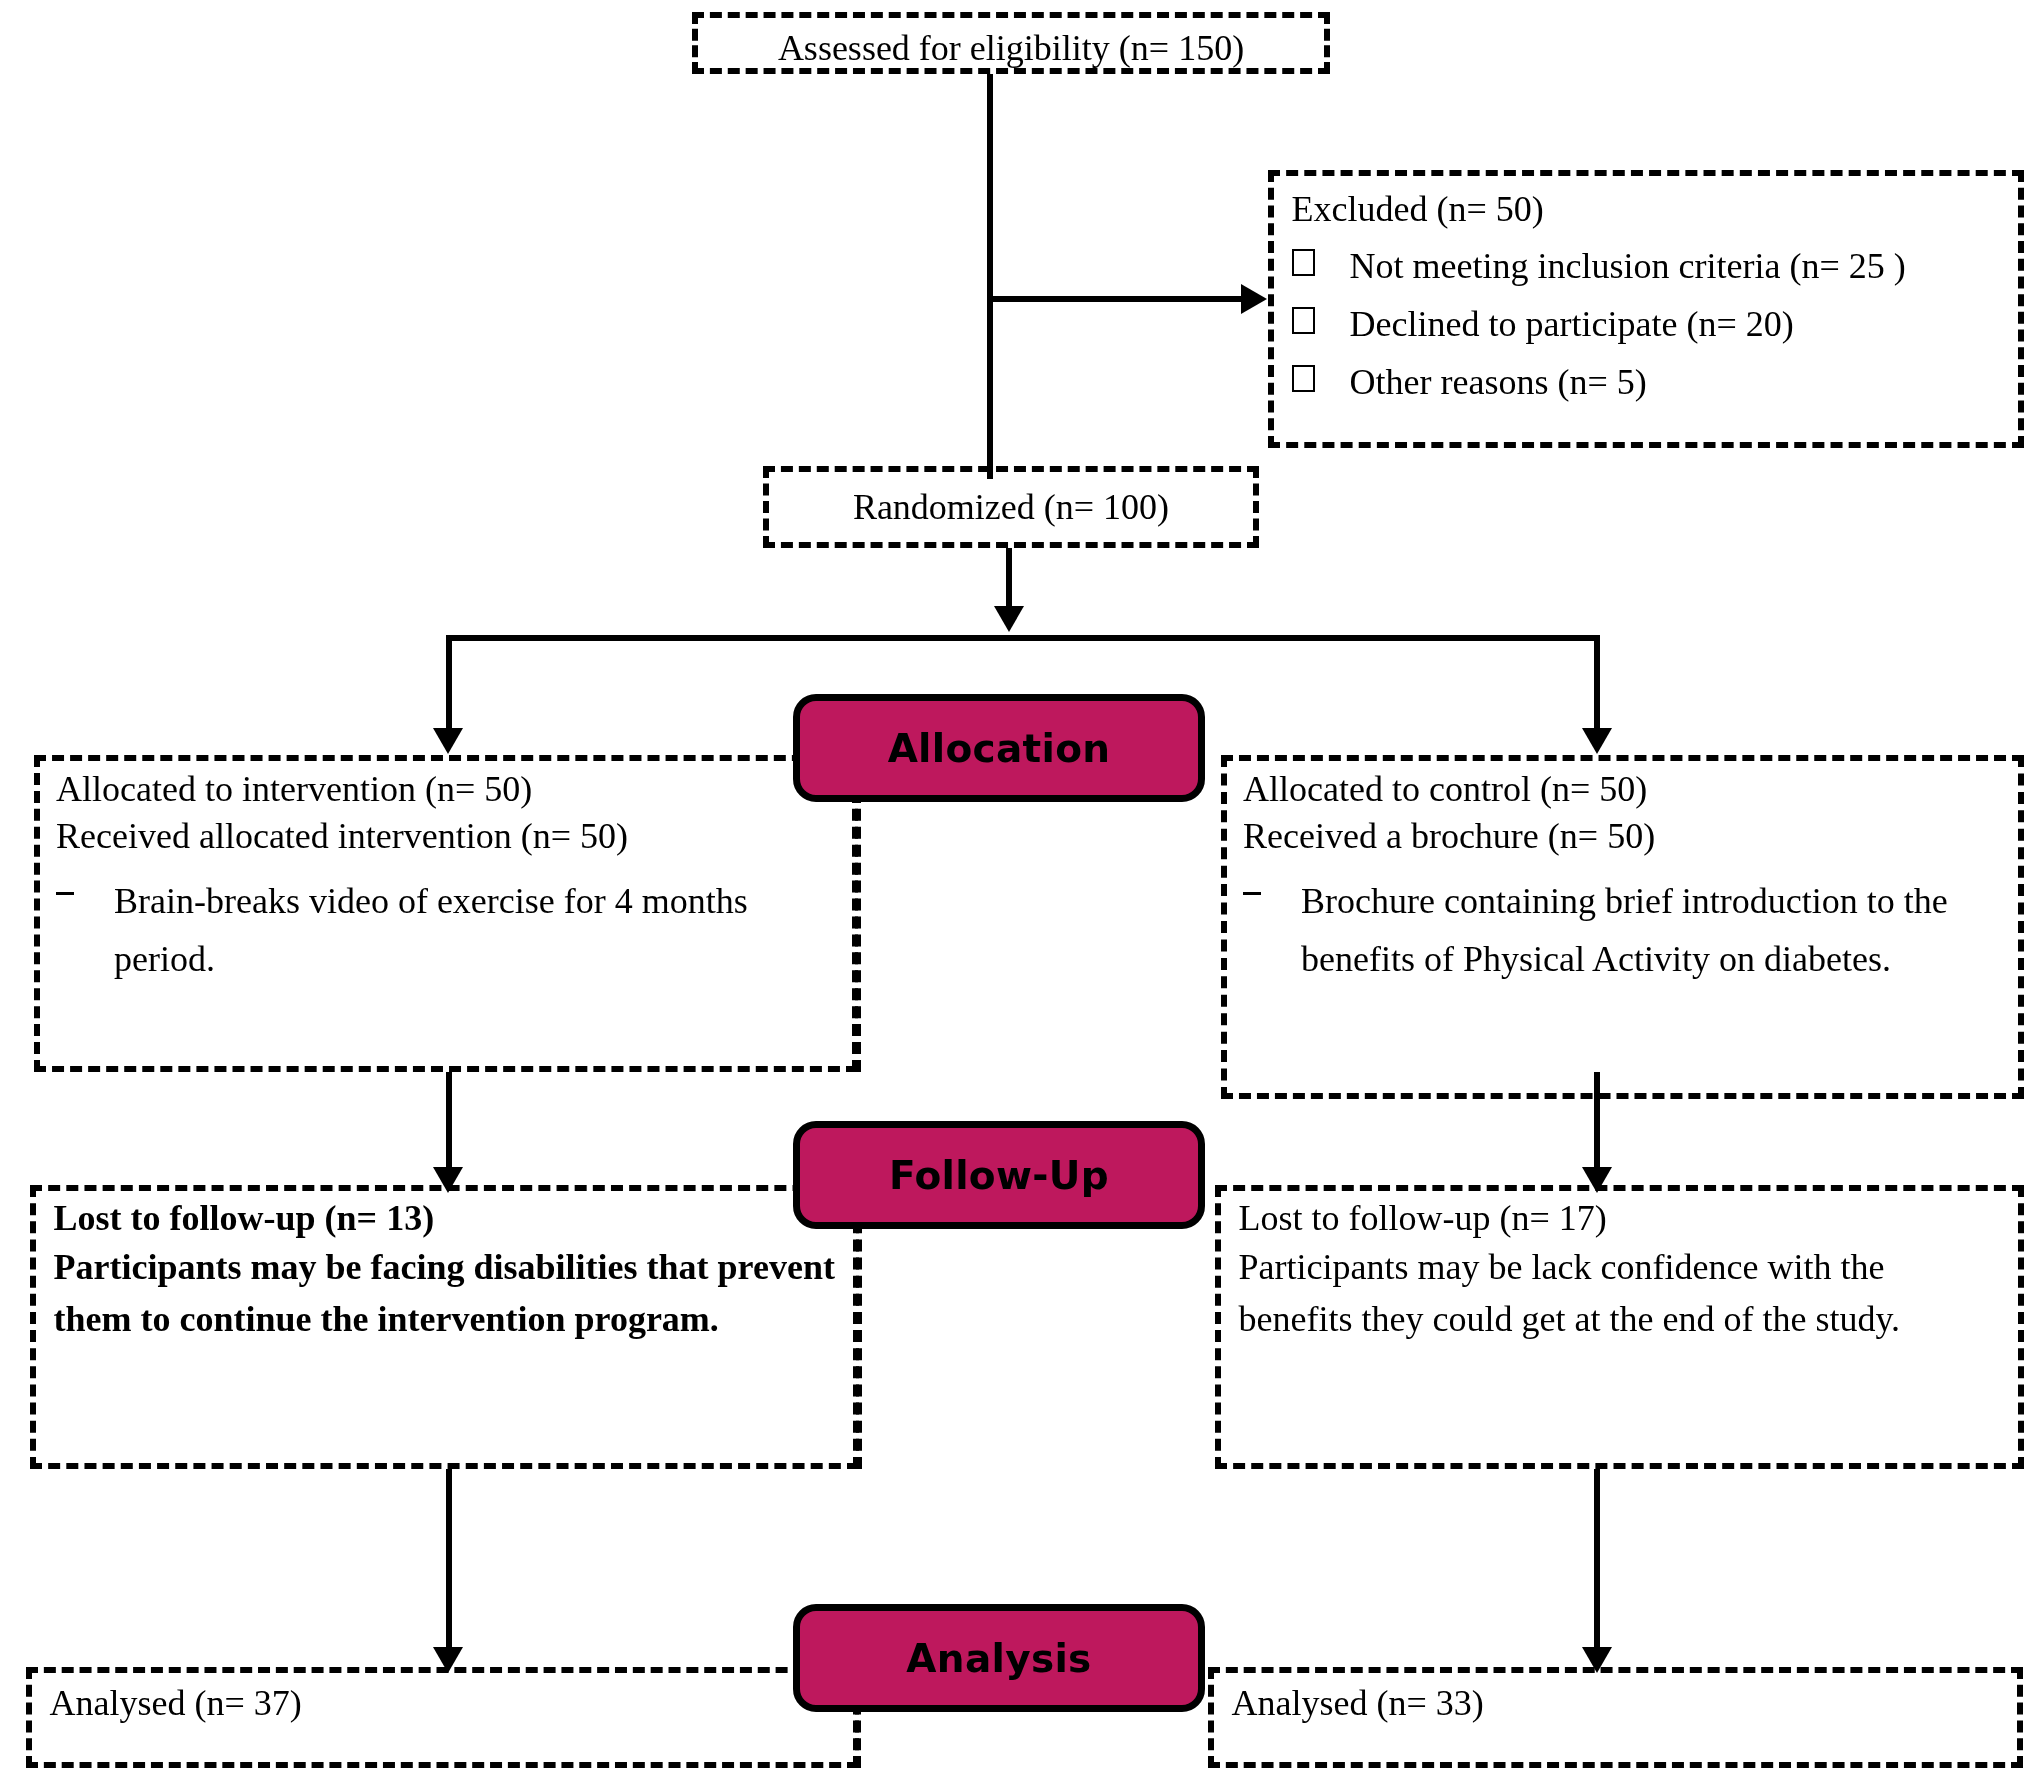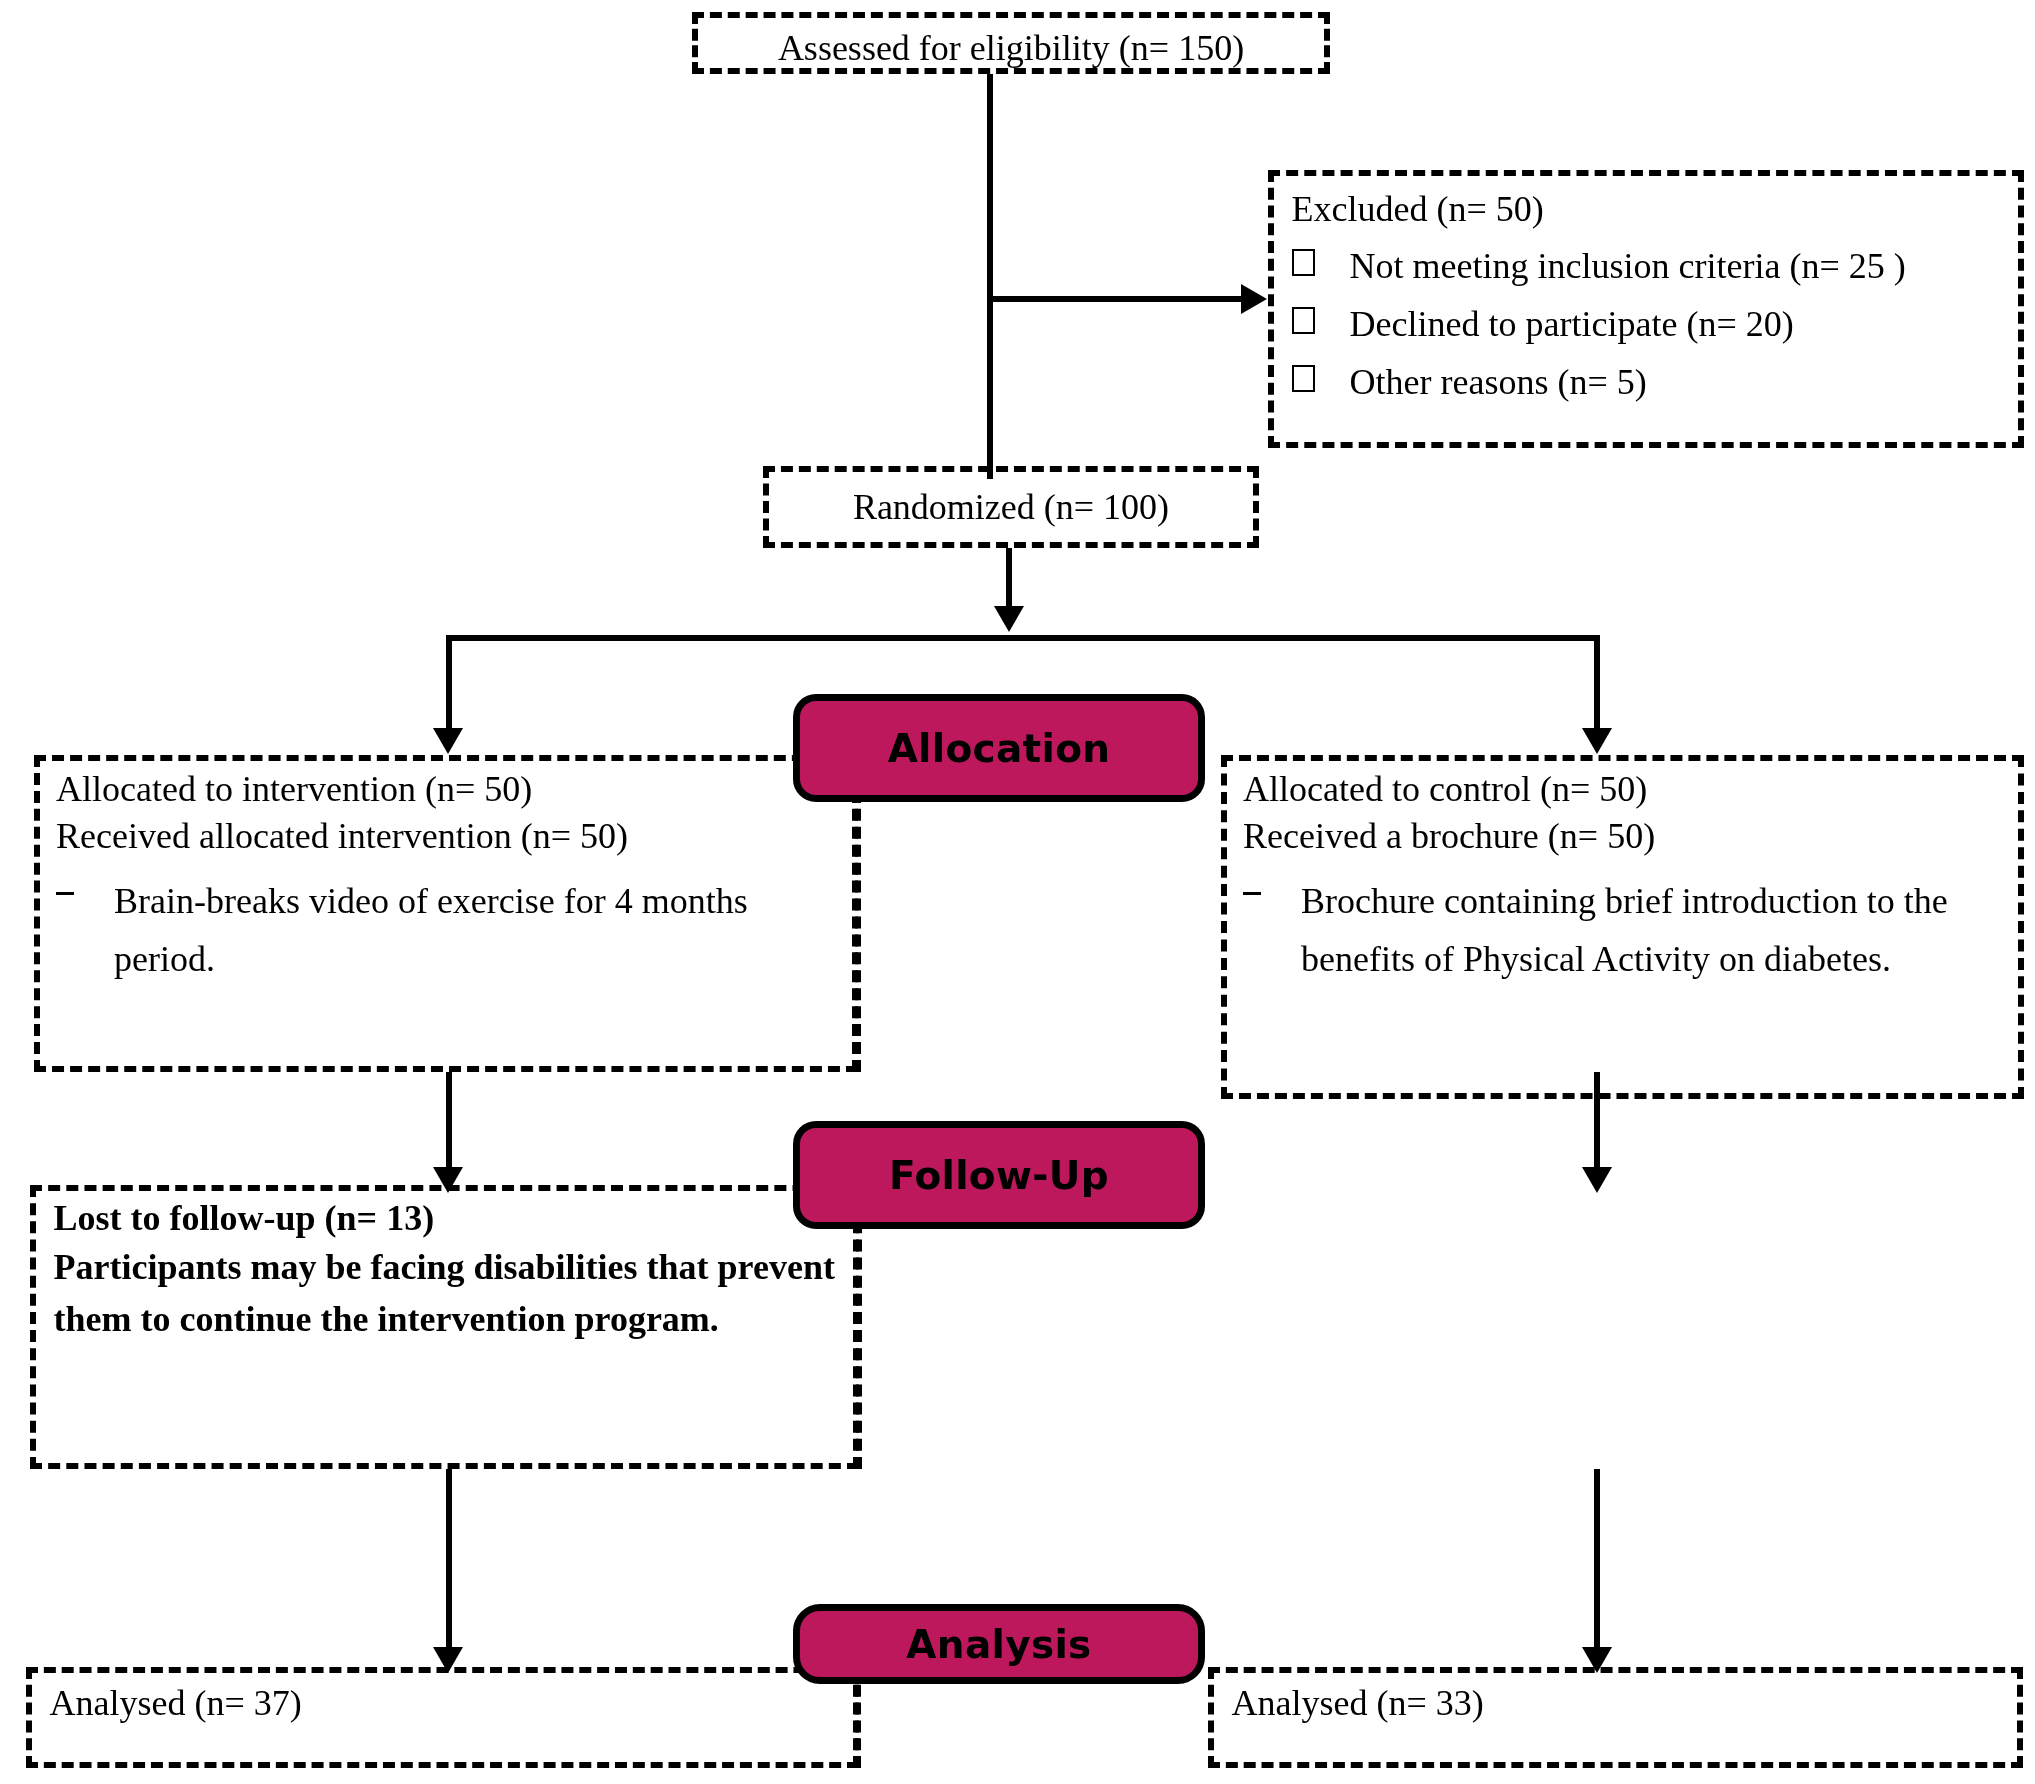--- a/index.html
+++ b/index.html
@@ -127,20 +127,27 @@
   <div class="arrow-d" style="left:1582px;top:1167px;"></div>
 
   <div class="dbox" style="left:30px;top:1185px;width:829px;height:284px;font-weight:bold;">
     <div class="inner" style="padding:4px 17.6px;">
       <div class="txt">Lost to follow-up (n= 13)</div>
       <span class="sp"></span>
       <div class="txt" style="line-height:1.44;">Participants may be facing disabilities that prevent them to continue the intervention program.</div>
     </div>
   </div>
 
+  <div class="dbox" style="left:1215px;top:1185px;width:809px;height:284px;">
+    <div class="inner" style="padding:4px 17.6px;">
+      <div class="txt">Lost to follow-up (n= 17)</div>
+      <span class="sp"></span>
+      <div class="txt" style="line-height:1.44;">Participants may be lack confidence with the benefits they could get at the end of the study.</div>
+    </div>
+  </div>
 
   <div class="stagebox" style="left:793px;top:1121px;width:412px;height:108px;">
     <span>Follow-Up</span>
   </div>
 
   <div class="ln vln" style="left:446px;top:1469px;width:6px;height:196px;"></div>
   <div class="arrow-d" style="left:433px;top:1647px;"></div>
 
   <div class="ln vln" style="left:1594px;top:1469px;width:6px;height:196px;"></div>
   <div class="arrow-d" style="left:1582px;top:1647px;"></div>
@@ -150,21 +157,21 @@
       <div class="txt">Analysed (n= 37)</div>
     </div>
   </div>
 
   <div class="dbox" style="left:1208px;top:1667px;width:815px;height:101px;">
     <div class="inner" style="padding:6.8px 17.6px;">
       <div class="txt">Analysed (n= 33)</div>
     </div>
   </div>
 
-  <div class="stagebox" style="left:793px;top:1604px;width:412px;height:80px;border-radius:27px;">
+  <div class="stagebox" style="left:793px;top:1604px;width:412px;height:108px;">
     <span>Analysis</span>
   </div>
 
   <div style="position:absolute;left:855px;top:755px;width:0;height:317px;border-left:6px dashed #000;z-index:5;"></div>
   <div style="position:absolute;left:856px;top:1185px;width:0;height:284px;border-left:6px dashed #000;z-index:5;"></div>
   <div style="position:absolute;left:855px;top:1667px;width:0;height:101px;border-left:6px dashed #000;z-index:5;"></div>
 
 </div>
 
 

